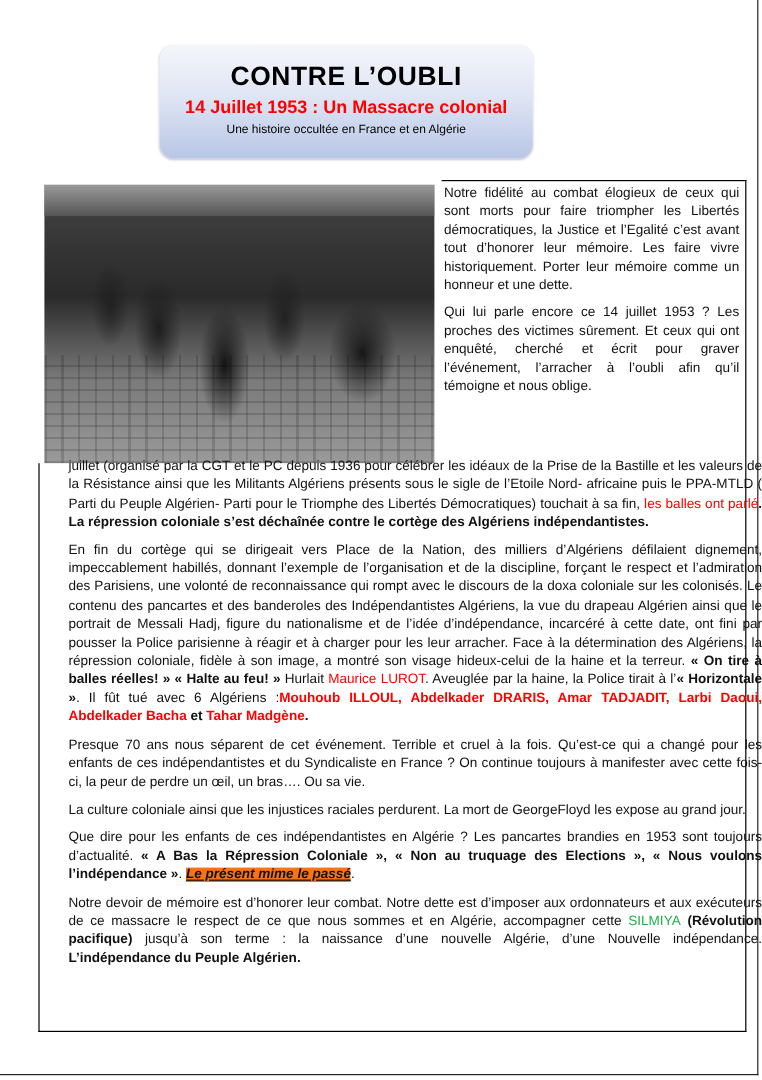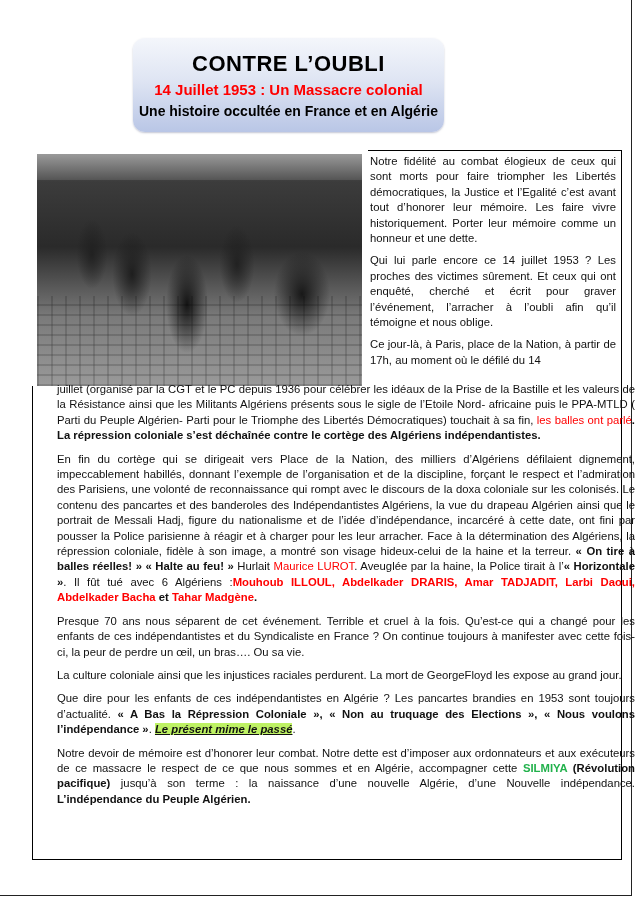--- a/index.html
+++ b/index.html
@@ -13,21 +13,21 @@
   }
   .header-box {
     position: absolute; left: 133px; top: 38px; width: 311px; height: 94px;
     border-radius: 12px;
     background: linear-gradient(to bottom, #f4f6fb 0%, #dfe5f3 45%, #b9c6e6 100%);
     box-shadow: 0 1px 2px rgba(80,90,130,0.35);
     text-align: center;
   }
   .title { font-size: 22px; font-weight: bold; margin-top: 13px; letter-spacing: 0.5px; color: #000; }
   .subtitle-red { font-size: 15px; font-weight: bold; color: #ff0000; margin-top: 4px; }
-  .subtitle { font-size: 14px; font-weight: bold; color: #000; margin-top: 5px; }
+  .subtitle { font-size: 10px; font-weight: normal; color: #000; margin-top: 5px; }
 
   .article {
     position: absolute; left: 32px; top: 150px; width: 560px; height: 710px; padding-left: 16px;
   }
   .article-border {
     position: absolute; left: 0; top: 0; width: 590px; height: 710px;
     box-sizing: border-box;
   }
   .border-top { position:absolute; left: 336px; top: 0; width: 254px; border-top: 1.5px solid #000; }
   .border-right { position:absolute; right: 0; top: 0; height: 710px; border-right: 1.5px solid #000; }
@@ -62,23 +62,23 @@
   }
   .right-col {
     position: absolute; left: 338px; top: 4px; width: 246px;
   }
   .right-col p { margin: 0 0 7px 0; }
   .full-col {
     position: absolute; left: 5px; top: 232px; width: 578px; margin-left: 20px;
   }
   .full-col p { margin: 0 0 8px 0; }
   .red { color: #ff0000; }
-  .green { color: #22b14c; font-weight: bold; }
+  .green { color: #22b14c; font-weight: normal; }
   .b { font-weight: bold; }
-  .highlight { background: #bef264; font-style: italic; font-weight: bold; text-decoration: underline; }
+  .highlight { background: #f97316; font-style: italic; font-weight: bold; text-decoration: underline; }
 </style>
 </head>
 <body>
 
 <div class="page-frame"></div>
 
 <div class="header-box">
   <div class="title">CONTRE  L’OUBLI</div>
   <div class="subtitle-red">14 Juillet 1953 : Un Massacre colonial</div>
   <div class="subtitle">Une histoire occultée en France et en Algérie</div>
@@ -93,21 +93,20 @@
   </div>
 
   <div class="photo" title="Black and white photograph of Algerian demonstrators in suits marching on cobblestones">
     <div class="shopfront"></div>
     <div class="street"></div>
   </div>
 
   <div class="right-col text-body">
     <p>Notre fidélité au combat élogieux de ceux qui sont morts pour faire triompher les Libertés démocratiques, la Justice et l’Egalité c’est avant tout d’honorer leur mémoire. Les faire vivre historiquement. Porter leur mémoire comme un honneur et une dette.</p>
     <p>Qui lui parle encore ce 14 juillet 1953 ? Les proches des victimes sûrement. Et ceux qui ont enquêté, cherché et écrit pour graver l’événement, l’arracher à l’oubli afin qu’il témoigne et nous oblige.</p>
-    <p style="margin-bottom:0">Ce jour-là, à Paris, place de la Nation, à partir de 17h, au moment où le défilé du 14</p>
   </div>
 
   <div class="full-col text-body">
     <p>
       <span>juillet (organisé par la CGT et le PC depuis 1936 pour célébrer les idéaux de la Prise de la Bastille et les valeurs de la Résistance ainsi que les Militants Algériens  présents  sous le sigle de l’Etoile Nord- africaine puis le PPA-MTLD ( Parti du Peuple Algérien- Parti pour le Triomphe des Libertés Démocratiques) touchait à sa fin,</span>
       <span class="red">les balles ont parlé</span><span class="b">.  La répression coloniale s’est déchaînée contre le cortège des Algériens indépendantistes.</span>
     </p>
     <p>
       <span>En fin du cortège qui se dirigeait vers Place de la Nation, des milliers d’Algériens défilaient dignement, impeccablement habillés, donnant l’exemple de l’organisation et de la discipline, forçant le respect et l’admiration des Parisiens, une volonté de reconnaissance qui rompt avec le discours de la doxa coloniale sur les colonisés. Le contenu des pancartes et des banderoles des Indépendantistes Algériens,  la vue du drapeau Algérien ainsi que le portrait de Messali Hadj, figure du nationalisme et de l’idée d’indépendance, incarcéré à cette date, ont fini par pousser  la Police parisienne à réagir  et à charger pour les leur arracher. Face à la détermination des Algériens, la répression coloniale, fidèle à son image, a montré son visage hideux-celui de la haine et la terreur. </span><span class="b">« On tire à balles réelles! » « Halte au feu! »</span><span> Hurlait </span><span class="red">Maurice LUROT</span><span>.  Aveuglée par la haine, la Police tirait à l’</span><span class="b">« Horizontale »</span><span>. Il fût tué avec 6 Algériens :</span><span class="red b">Mouhoub ILLOUL, Abdelkader DRARIS, Amar TADJADIT, Larbi Daoui, Abdelkader Bacha</span><span class="b"> et </span><span class="red b">Tahar Madgène</span><span class="b">.</span>
     </p>

